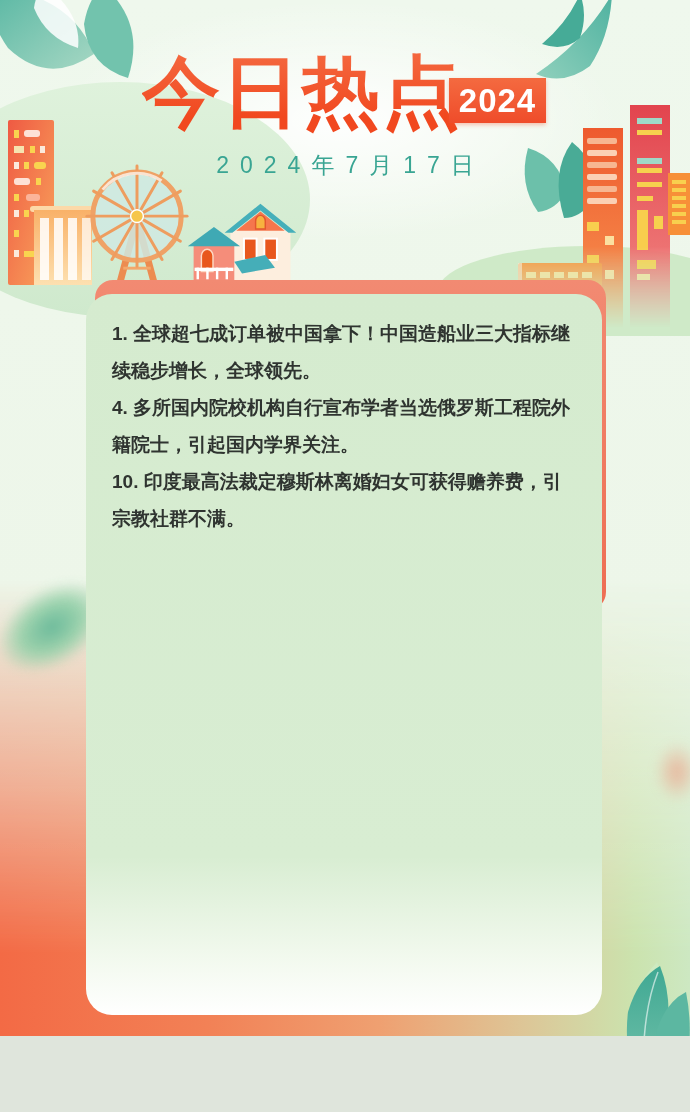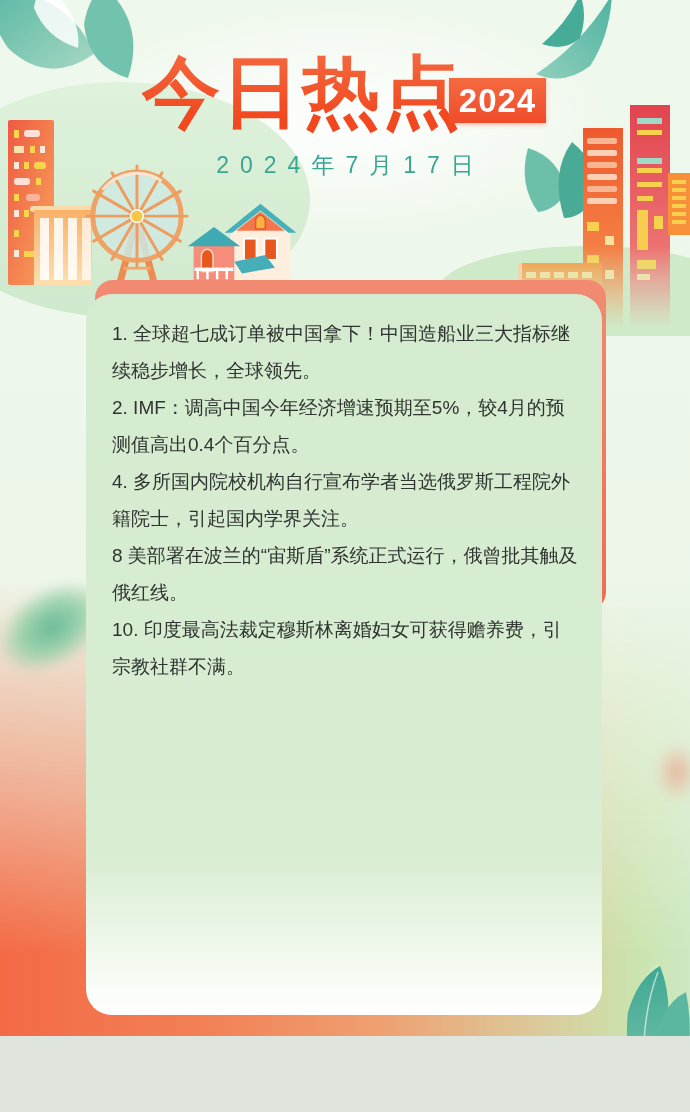--- a/index.html
+++ b/index.html
@@ -47,21 +47,21 @@
     color:#fff;font-size:33px;font-weight:800;display:flex;align-items:center;justify-content:center;
     letter-spacing:1px;box-shadow:0 2px 4px rgba(240,90,50,.35);}
   .date{position:absolute;left:0;top:150px;width:100%;z-index:10;text-align:center;
     color:#39a593;font-size:23px;letter-spacing:11px;padding-left:11px;box-sizing:border-box;}
   
   .card-back{position:absolute;left:95px;top:280px;width:511px;height:330px;z-index:7;
     border-radius:18px;background:linear-gradient(180deg,#f28a72,#ee6d52);}
   .card{position:absolute;left:86px;top:294px;width:516px;height:721px;z-index:8;
     border-radius:26px;box-sizing:border-box;padding:21px 24px 0 26px;
     background:linear-gradient(180deg,#d5ebcf 0%,#d8edd2 78%,#f2f9ee 92%,#ffffff 100%);}
-  .card p{margin:0;font-size:19px;line-height:37px;color:#2f3430;font-weight:400;}
+  .card p{margin:0;font-size:19px;line-height:37px;color:#2f3430;font-weight:700;}
   
   .slogan{position:absolute;left:0;top:1042px;width:100%;z-index:10;text-align:center;
     color:#2fa68c;font-size:21px;font-weight:600;letter-spacing:13px;padding-left:28px;box-sizing:border-box;}
   .watermark{position:absolute;right:8px;top:1078px;z-index:11;display:flex;align-items:flex-end;gap:12px;}
   .watermark span{color:#fff;font-size:17px;font-weight:600;
     text-shadow:0 1px 2px rgba(110,85,60,.55);}
   .weibo{filter:drop-shadow(0 1px 1px rgba(110,85,60,.5));}
 </style>
 </head>
 <body>
@@ -258,23 +258,21 @@
     <path d="M56 14 Q38 60 42 132" fill="none" stroke="#ffffff" stroke-width="1.5" opacity="0.6"></path>
   </svg>
 
   <h1 class="title">今日热点</h1>
   <div class="badge">2024</div>
   <div class="date">2024年7月17日</div>
 
   <div class="card-back"></div>
   <div class="card">
     <p>1. 全球超七成订单被中国拿下！中国造船业三大指标继续稳步增长，全球领先。</p>
-    <p>2. IMF：调高中国今年经济增速预期至5%，较4月的预测值高出0.4个百分点。</p>
     <p>4. 多所国内院校机构自行宣布学者当选俄罗斯工程院外籍院士，引起国内学界关注。</p>
-    <p>8 美部署在波兰的“宙斯盾”系统正式运行，俄曾批其触及俄红线。</p>
     <p>10. 印度最高法裁定穆斯林离婚妇女可获得赡养费，引宗教社群不满。</p>
   </div>
 
   <div class="slogan">考试刷题就找“练题狗”！</div>
 
   <div class="watermark">
     <svg class="weibo" width="26" height="22" viewBox="0 0 26 22">
       <ellipse cx="10" cy="13.5" rx="8" ry="7" fill="none" stroke="#ffffff" stroke-width="2.2"></ellipse>
       <circle cx="10" cy="13.5" r="2.6" fill="#ffffff"></circle>
       <path d="M16.5 9.5 A5.5 5.5 0 0 1 20.5 13" fill="none" stroke="#ffffff" stroke-width="2" stroke-linecap="round"></path>

